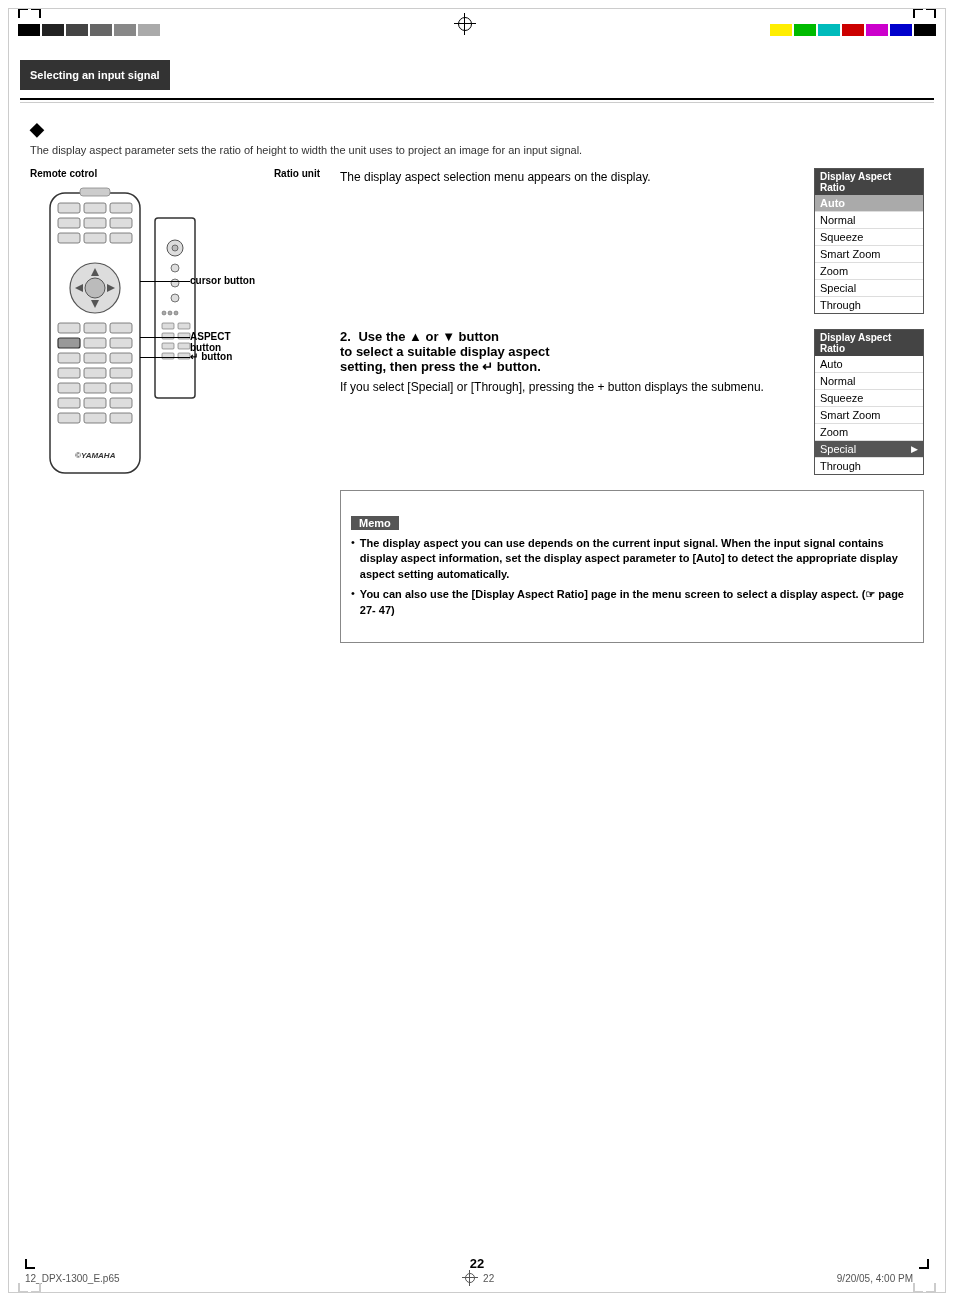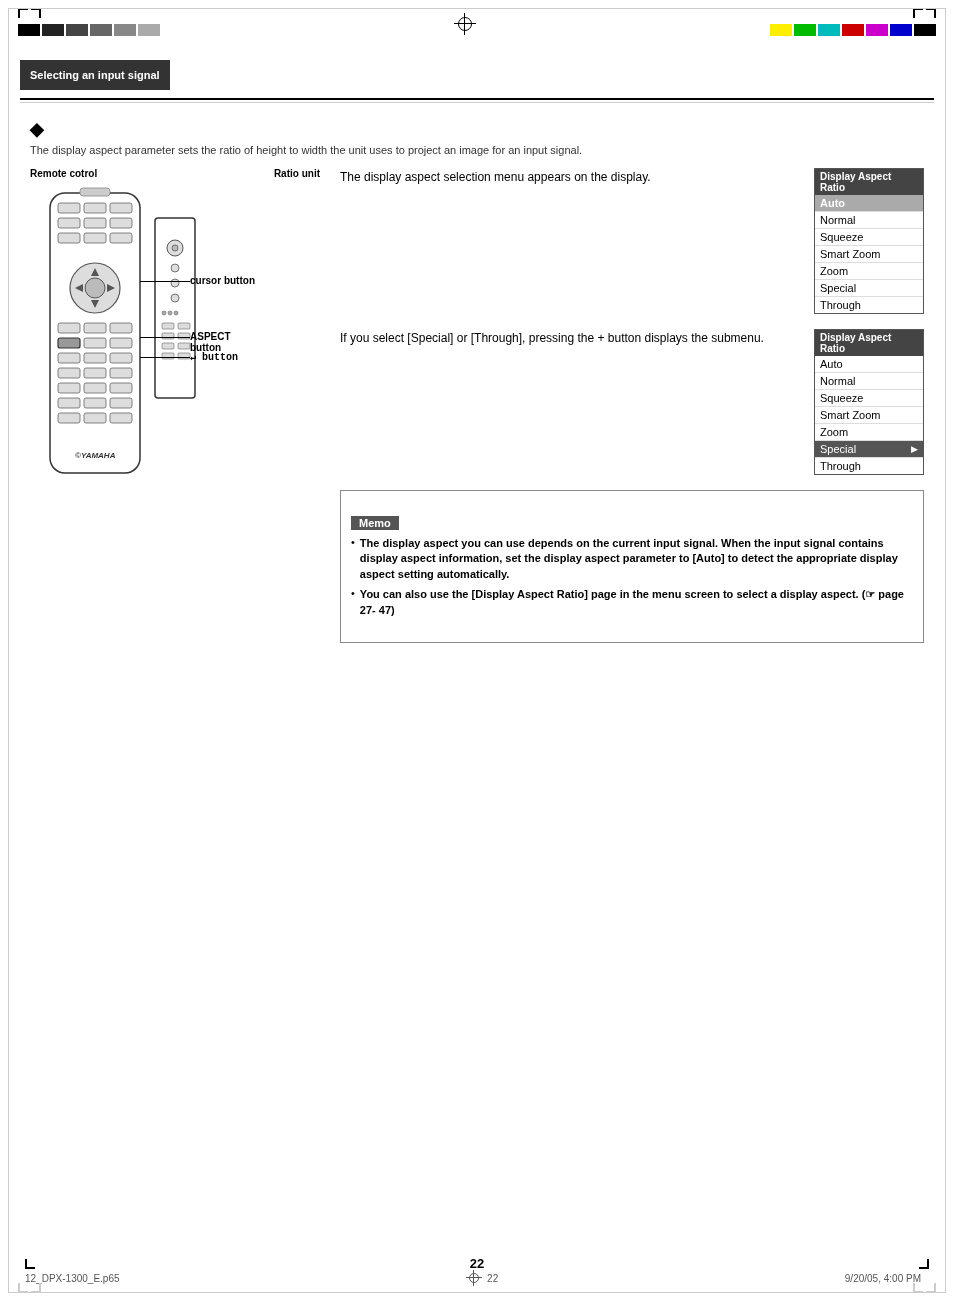--- a/index.html
+++ b/index.html
@@ -172,21 +172,21 @@
         <div style="position:absolute;top:92px;left:160px;font-size:10px;font-weight:bold;white-space:nowrap;">
           cursor button
           <div style="position:absolute;top:6px;right:100%;width:50px;height:1px;background:#000;"></div>
         </div>
 
         <div style="position:absolute;top:148px;left:160px;font-size:10px;font-weight:bold;white-space:nowrap;">
           ASPECT<br>button
           <div style="position:absolute;top:6px;right:100%;width:50px;height:1px;background:#000;"></div>
         </div>
 
-        <div style="position:absolute;top:168px;left:160px;font-size:10px;font-weight:bold;white-space:nowrap;font-family:Liberation Mono, monospace;">
+        <div style="position:absolute;top:168px;left:160px;font-size:10px;font-weight:bold;white-space:nowrap;">
           ↵ button
           <div style="position:absolute;top:6px;right:100%;width:50px;height:1px;background:#000;"></div>
         </div>
 
       </div>
     </div>
 
     <div style="flex:1;">
 
       <div style="margin-bottom:15px;">
@@ -204,20 +204,24 @@
             <div style="padding:2px 5px;border-bottom:1px solid #ddd;">Zoom</div>
             <div style="padding:2px 5px;border-bottom:1px solid #ddd;">Special</div>
             <div style="padding:2px 5px;">Through</div>
           </div>
         </div>
       </div>
 
       <div style="margin-bottom:15px;">
         <div style="display:flex;gap:8px;align-items:flex-start;">
           <div style="flex:1;">
+            <div style="font-size:13px;font-weight:bold;margin-bottom:4px;">
+              <span>2.</span>
+              <span style="margin-left:4px;">Use the ▲ or ▼ button<br>to select a suitable display aspect<br>setting, then press the ↵ button.</span>
+            </div>
             <div style="font-size:12px;line-height:1.5;">If you select [Special] or [Through], pressing the + button displays the submenu.</div>
           </div>
 
           <div style="width:110px;border:1px solid #555;font-size:11px;flex-shrink:0;">
             <div style="background:#444;color:#fff;padding:2px 5px;font-size:10px;font-weight:bold;">Display Aspect Ratio</div>
             <div style="padding:2px 5px;border-bottom:1px solid #ddd;">Auto</div>
             <div style="padding:2px 5px;border-bottom:1px solid #ddd;">Normal</div>
             <div style="padding:2px 5px;border-bottom:1px solid #ddd;">Squeeze</div>
             <div style="padding:2px 5px;border-bottom:1px solid #ddd;">Smart Zoom</div>
             <div style="padding:2px 5px;border-bottom:1px solid #ddd;">Zoom</div>
@@ -259,21 +263,21 @@
   <div style="text-align:center;">
     <div style="font-size:13px;font-weight:bold;">22</div>
   </div>
   <div style="display:flex;flex-direction:column;align-items:flex-end;gap:2px;">
     <div style="display:flex;gap:3px;">
       <div style="width:10px;height:10px;border-bottom:2px solid #000;border-right:2px solid #000;"></div>
     </div>
   </div>
 </div>
 
-<div style="position:absolute;bottom:15px;left:0;right:8px;padding:0 25px;display:flex;justify-content:space-between;align-items:center;font-size:10px;color:#555;">
+<div style="position:absolute;bottom:15px;left:0;right:16px;padding:0 25px;display:flex;justify-content:space-between;align-items:center;font-size:10px;color:#555;">
   <div>12_DPX-1300_E.p65</div>
   <div style="display:flex;align-items:center;gap:5px;">
     <div style="position:relative;width:16px;height:16px;">
       <div style="position:absolute;top:7px;left:0;width:16px;height:1px;background:#555;"></div>
       <div style="position:absolute;left:7px;top:0;width:1px;height:16px;background:#555;"></div>
       <div style="position:absolute;top:3px;left:3px;width:10px;height:10px;border:1px solid #555;border-radius:50%;"></div>
     </div>
     <span>22</span>
   </div>
   <div>9/20/05, 4:00 PM</div>

